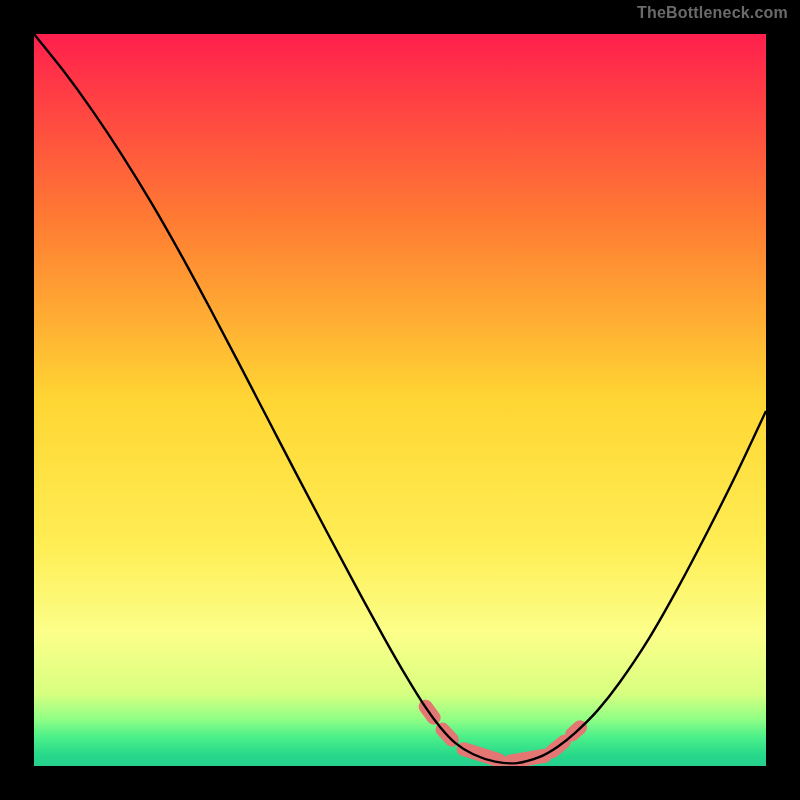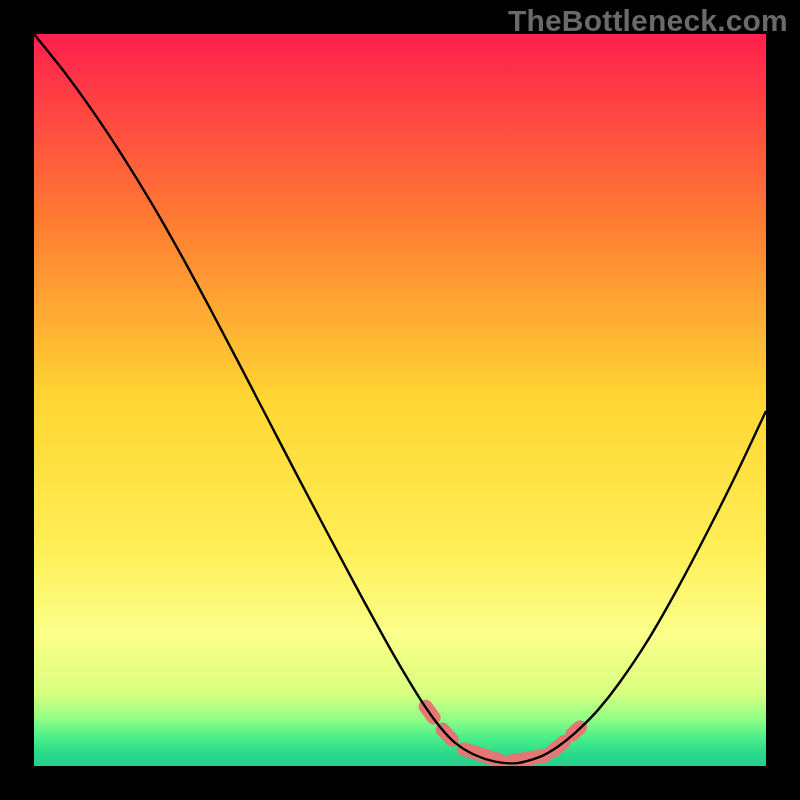--- a/index.html
+++ b/index.html
@@ -16,21 +16,21 @@
     top: 0;
     width: 800px;
     height: 800px;
     background: #000;
   }
   .watermark {
     position: absolute;
     top: 4px;
     right: 12px;
     font-family: Arial, Helvetica, sans-serif;
-    font-size: 30px;
+    font-size: 16px;
     font-weight: 600;
     color: #6a6a6a;
     letter-spacing: 0.2px;
     user-select: none;
   }
   svg {
     position: absolute;
     left: 0;
     top: 0;
   }

